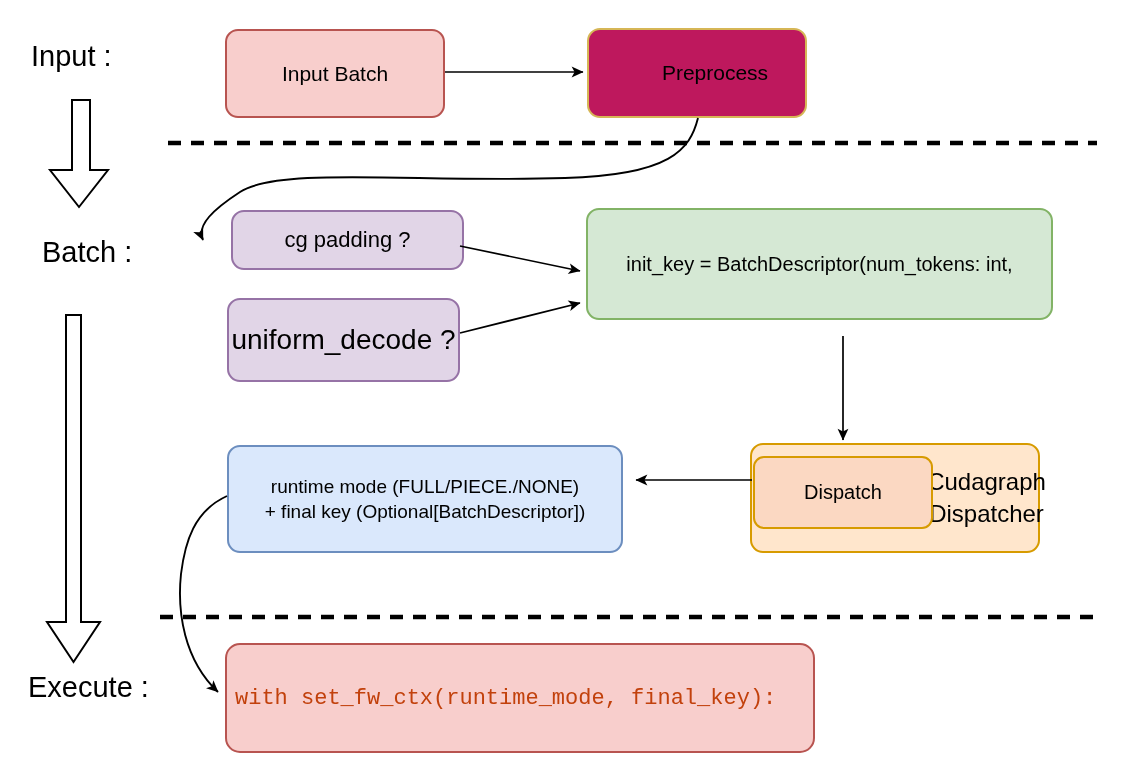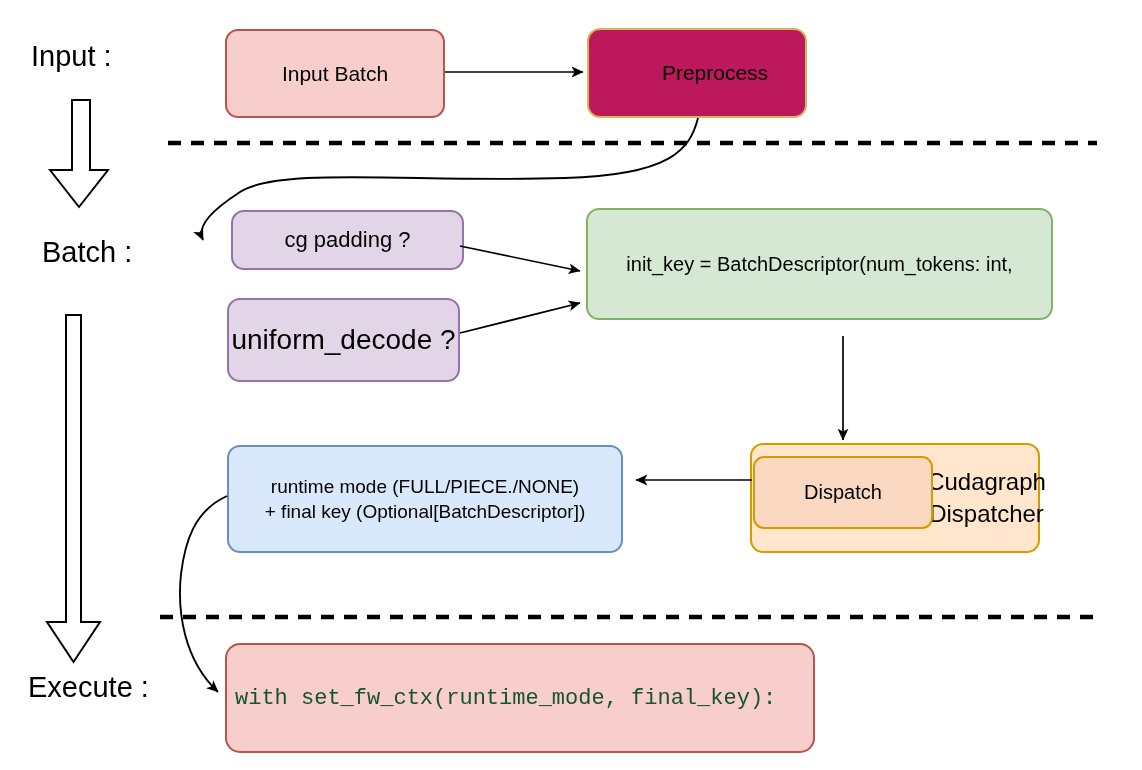--- a/index.html
+++ b/index.html
@@ -33,21 +33,21 @@
   #cudagraph-outer{left:750px;top:443px;width:290px;height:110px;font-size:24px;padding-left:33px;}
   #cudagraph-outer .cud-text{
     position:absolute;left:183px;right:0;top:0;bottom:0;display:flex;
     flex-direction:column;align-items:center;justify-content:center;line-height:1.35;
   }
   #dispatch-inner{left:753px;top:443px;width:180px;height:73px; font-size:20px;border-radius:11px;}
   #runtime-result{left:227px;top:445px;width:396px;height:108px;font-size:19px;}
   #execute-code{
     left:225px;top:643px;width:590px;height:110px;
     font-family:"Liberation Mono",monospace;font-size:22px;line-height:29px;
-    color:#14532d;align-items:flex-start;justify-content:center;
+    color:#c2410c;align-items:flex-start;justify-content:center;
     padding-left:8px;text-align:left;border-radius:15px;
   }
   #execute-code span{white-space:pre;}
   svg.overlay{position:absolute;left:0;top:0;z-index:2;}
 </style>
 </head>
 <body>
 
 <div id="canvas">
 

